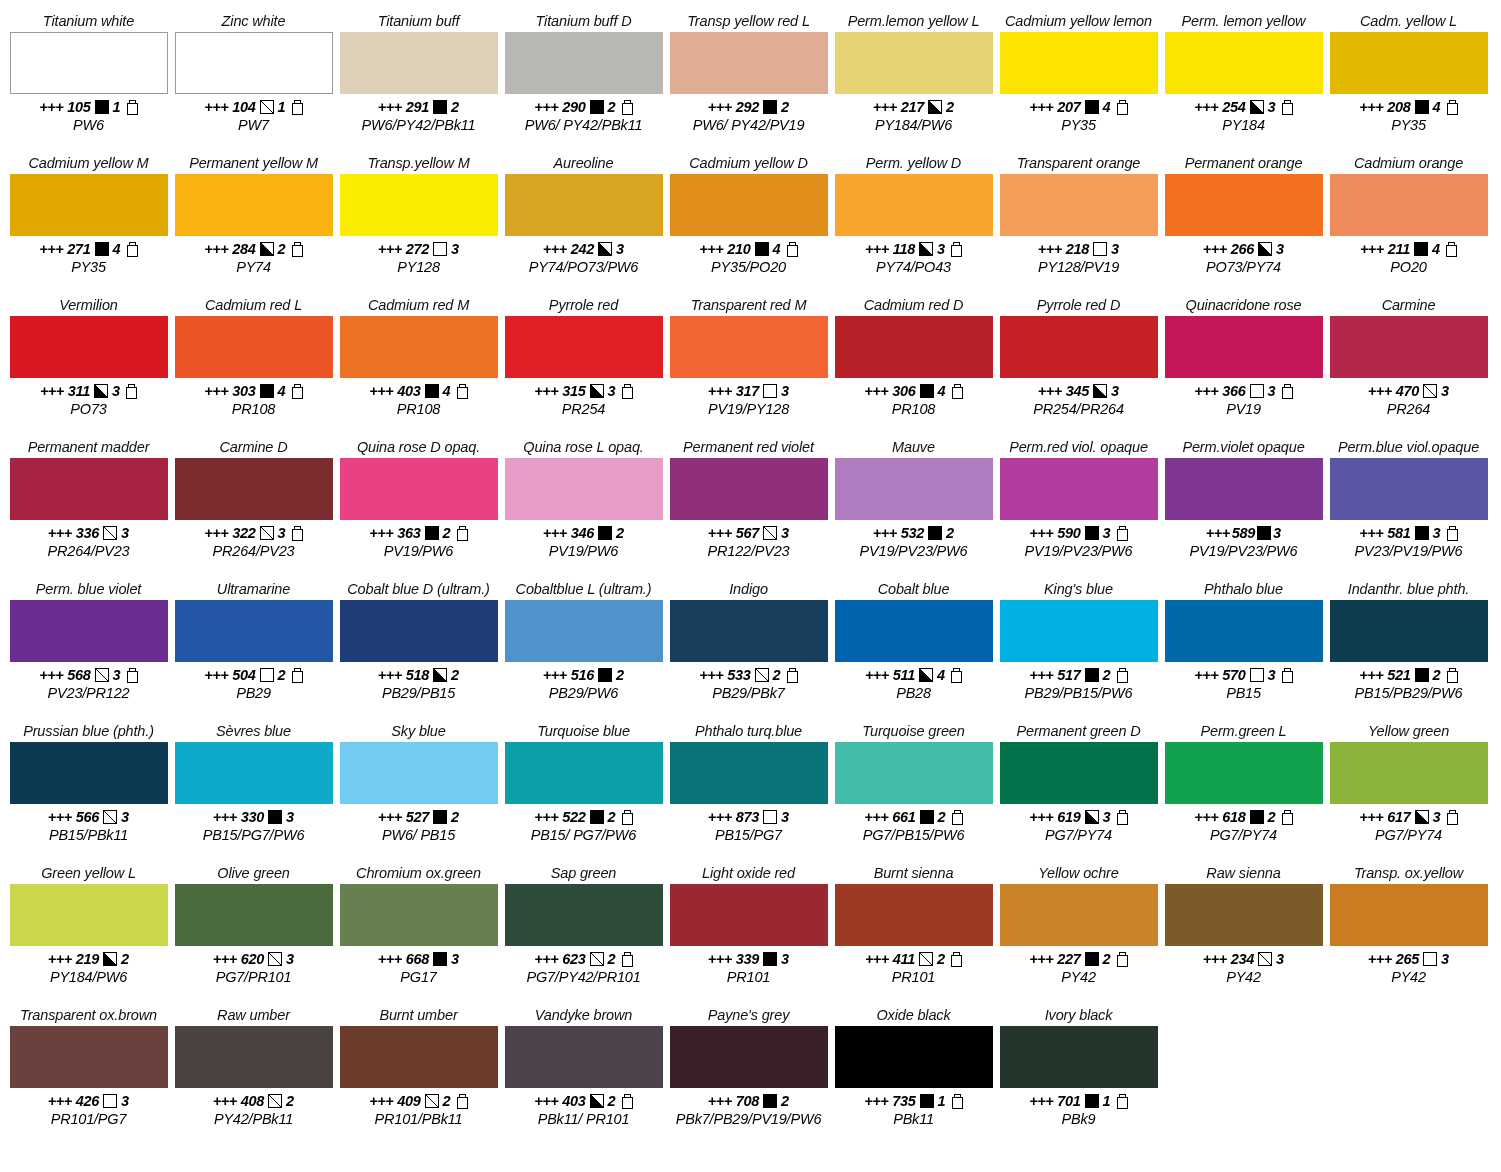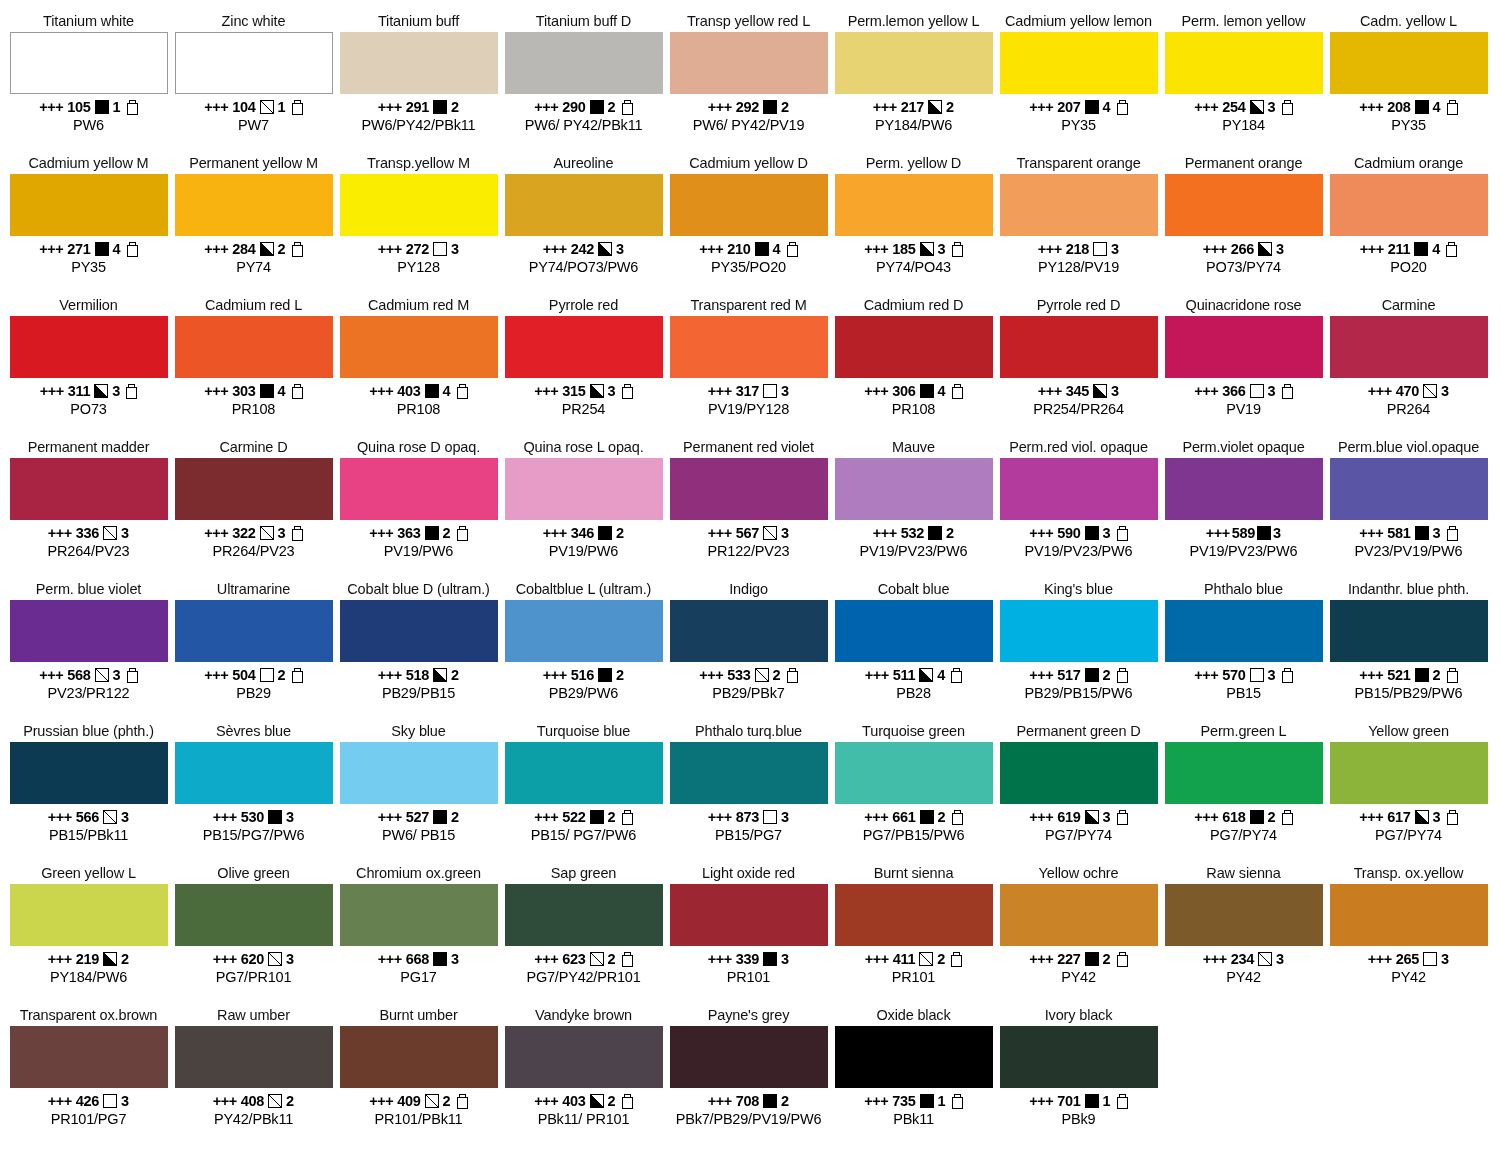--- a/index.html
+++ b/index.html
@@ -6,21 +6,21 @@
   body{
     width:1501px;height:1172px;
     background:#ffffff;
     font-family:"Liberation Sans", sans-serif;
     overflow:hidden;
   }
   #chart{
     width:1501px;height:1172px;
     box-sizing:border-box;
     padding:10px 8px 6px 8px;
-    display:flex;flex-direction:column;
+    display:flex;flex-direction:column;font-style:italic;
   }
   .row{
     display:flex;
     flex:0 0 142px;
     height:142px;
   }
   .swatch-cell{
     width:166px;
     margin-right:4px;
     display:flex;flex-direction:column;
@@ -296,21 +296,21 @@
             <i class="body"></i>
           </span>
         </div>
         <div class="sw-pig">PY35/PO20</div>
       </div>
       <div class="swatch-cell">
         <div class="sw-name">Perm. yellow D</div>
         <div class="sw-chip" style="background: rgb(247, 165, 43);"></div>
         <div class="sw-meta">
           <span class="plus">+++</span>
-          <span class="code">185</span>
+          <span class="code">118</span>
           <span class="op semiopaque"></span>
           <span>3</span>
           <span class="jar">
             <i class="lid"></i>
             <i class="body"></i>
           </span>
         </div>
         <div class="sw-pig">PY74/PO43</div>
       </div>
       <div class="swatch-cell">
@@ -732,21 +732,21 @@
           <span class="op semitransparent"></span>
           <span>3</span>
         </div>
         <div class="sw-pig">PB15/PBk11</div>
       </div>
       <div class="swatch-cell">
         <div class="sw-name">Sèvres blue</div>
         <div class="sw-chip" style="background: rgb(14, 170, 201);"></div>
         <div class="sw-meta">
           <span class="plus">+++</span>
-          <span class="code">530</span>
+          <span class="code">330</span>
           <span class="op opaque"></span>
           <span>3</span>
         </div>
         <div class="sw-pig">PB15/PG7/PW6</div>
       </div>
       <div class="swatch-cell">
         <div class="sw-name">Sky blue</div>
         <div class="sw-chip" style="background: rgb(116, 205, 240);"></div>
         <div class="sw-meta">
           <span class="plus">+++</span>

